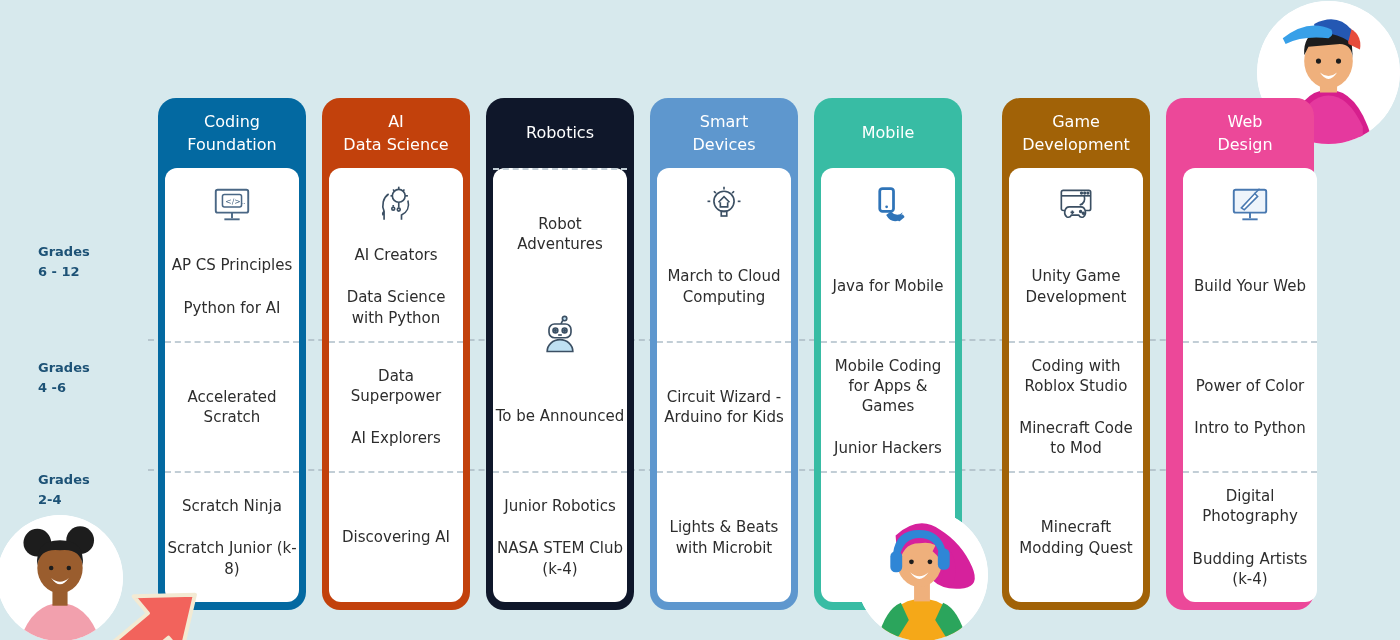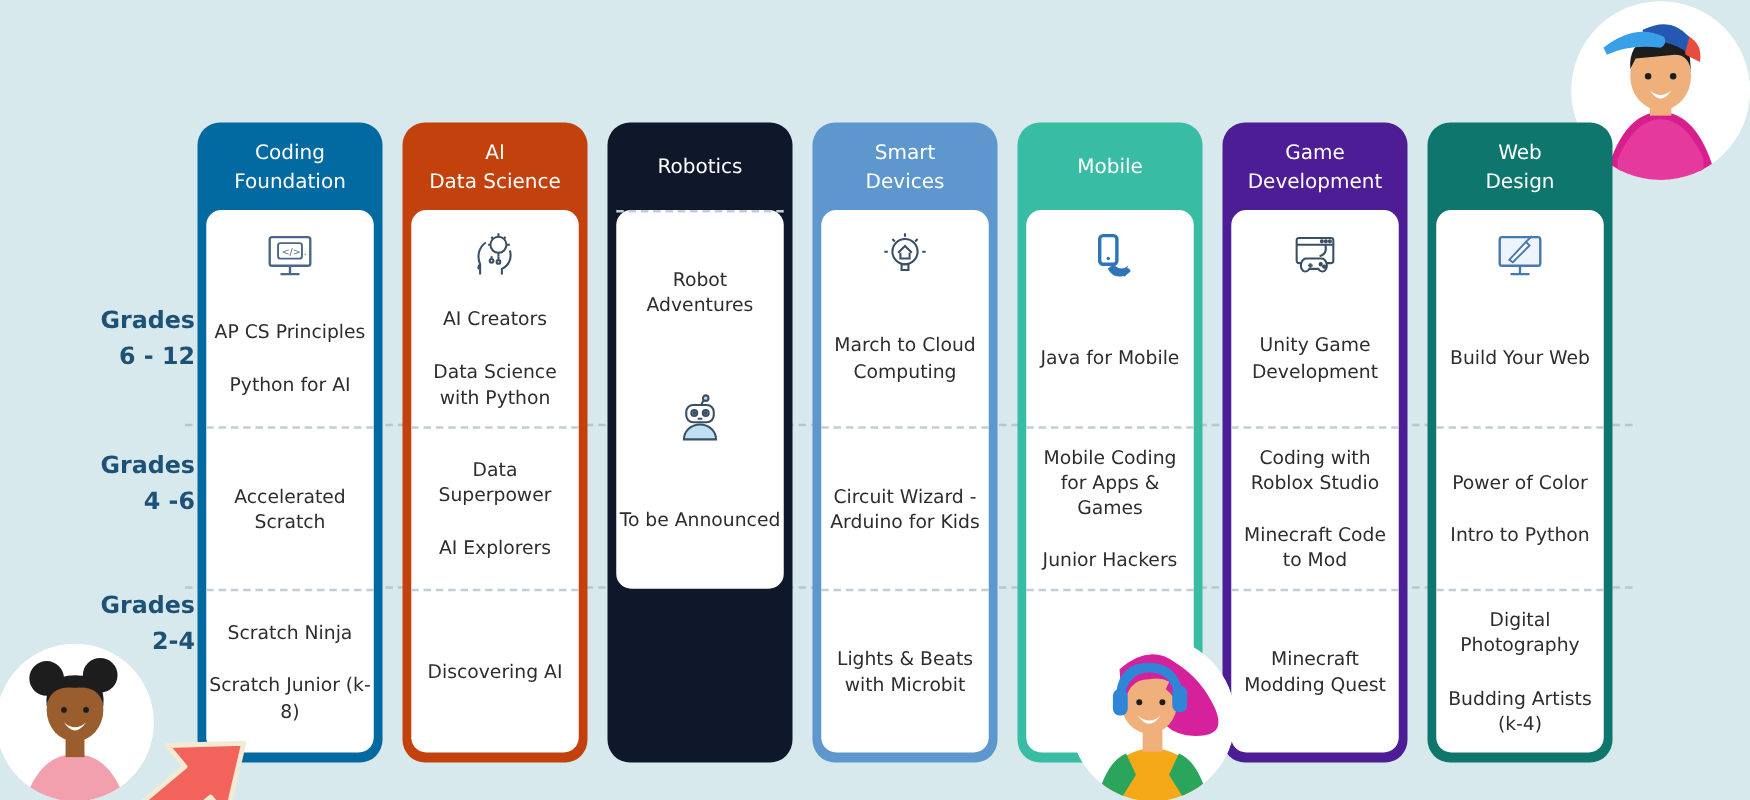--- a/index.html
+++ b/index.html
@@ -8,22 +8,22 @@
     background:#d7e9ed;
     font-family:"DejaVu Sans","Liberation Sans",sans-serif;
   }
   
   .band-line{position:absolute;left:148px;width:1158px;height:0;border-top:2px dashed #b6c6ce;z-index:0;}
   #band-line-1{top:339px;}
   #band-line-2{top:469px;}
 
   
   .grade-label{
-    position:absolute;left:38px;width:118px;text-align:right;z-index:2;
-    color:#1d5276;font-weight:bold;font-size:19px;line-height:1.5;white-space:pre-line;
+    position:absolute;left:38px;width:118px;text-align:left;z-index:2;
+    color:#1d5276;font-weight:bold;font-size:13px;line-height:1.5;white-space:pre-line;
   }
   #grade-1{top:242px;}
   #grade-2{top:358px;}
   #grade-3{top:470px;}
 
   
   .board{position:absolute;left:158px;top:98px;display:flex;gap:16px;z-index:1;}
   .column{width:148px;border-radius:18px;padding-bottom:8px;box-sizing:border-box;}
   .col-header{
     height:70px;display:flex;align-items:center;justify-content:center;text-align:center;
@@ -155,20 +155,26 @@
             <circle cx="19" cy="17" r="0.8" fill="#3b4f63"></circle>
               <circle cx="29" cy="17" r="0.8" fill="#3b4f63"></circle>
             <line x1="22" y1="22" x2="26" y2="22"></line>
             <path d="M10 40 A14 13 0 0 1 38 40 Z" fill="#bfe0f2"></path>
           </svg>
         </div>
         <div class="courses">
           <div class="course">To be Announced</div>
         </div>
       </div>
+      <div class="cell cell-bot">
+        <div class="courses">
+          <div class="course">Junior Robotics</div>
+          <div class="course">NASA STEM Club (k-4)</div>
+        </div>
+      </div>
     </div>
   </div>
 
   <div class="column" style="background-color: rgb(94, 151, 206);">
     <div class="col-header">Smart
 Devices</div>
     <div class="col-card">
       <div class="cell cell-top">
         <div class="icon-wrap">
           <svg width="44" height="42" viewBox="0 0 48 44" fill="none" stroke="#3b4f63" stroke-width="1.8">
@@ -220,21 +226,21 @@
           <div class="course">Mobile Coding for Apps &amp; Games</div>
           <div class="course">Junior Hackers</div>
         </div>
       </div>
       <div class="cell cell-bot">
         <div class="courses"></div>
       </div>
     </div>
   </div>
 
-  <div class="column" style="background-color: #4c1d95;">
+  <div class="column" style="background-color: #a16207; margin-left: 24px;">
     <div class="col-header">Game
 Development</div>
     <div class="col-card">
       <div class="cell cell-top">
         <div class="icon-wrap">
           <svg width="44" height="42" viewBox="0 0 48 44" fill="none" stroke="#3b4f63" stroke-width="1.8">
             <rect x="8" y="6" width="32" height="22" rx="2"></rect>
             <line x1="8" y1="12" x2="40" y2="12"></line>
             <circle cx="30" cy="9" r="0.9" fill="#3b4f63"></circle>
               <circle cx="33.5" cy="9" r="0.9" fill="#3b4f63"></circle>
@@ -258,21 +264,21 @@
         </div>
       </div>
       <div class="cell cell-bot">
         <div class="courses">
           <div class="course">Minecraft Modding Quest</div>
         </div>
       </div>
     </div>
   </div>
 
-  <div class="column" style="background-color: #0f766e;">
+  <div class="column" style="background-color: #ec4899; padding-left: 10px;">
     <div class="col-header">Web
 Design</div>
     <div class="col-card">
       <div class="cell cell-top">
         <div class="icon-wrap">
           <svg width="46" height="42" viewBox="0 0 48 44" fill="none" stroke="#4878b0" stroke-width="2">
             <rect x="7" y="6" width="34" height="24" rx="2" fill="#eef4fb"></rect>
             <path d="M15 25 L29 10 L32 13 L18 27 Z" fill="#ffffff" stroke-width="1.6"></path>
             <line x1="29" y1="10" x2="34" y2="5" stroke-width="1.6"></line>
             <line x1="24" y1="30" x2="24" y2="36"></line>

